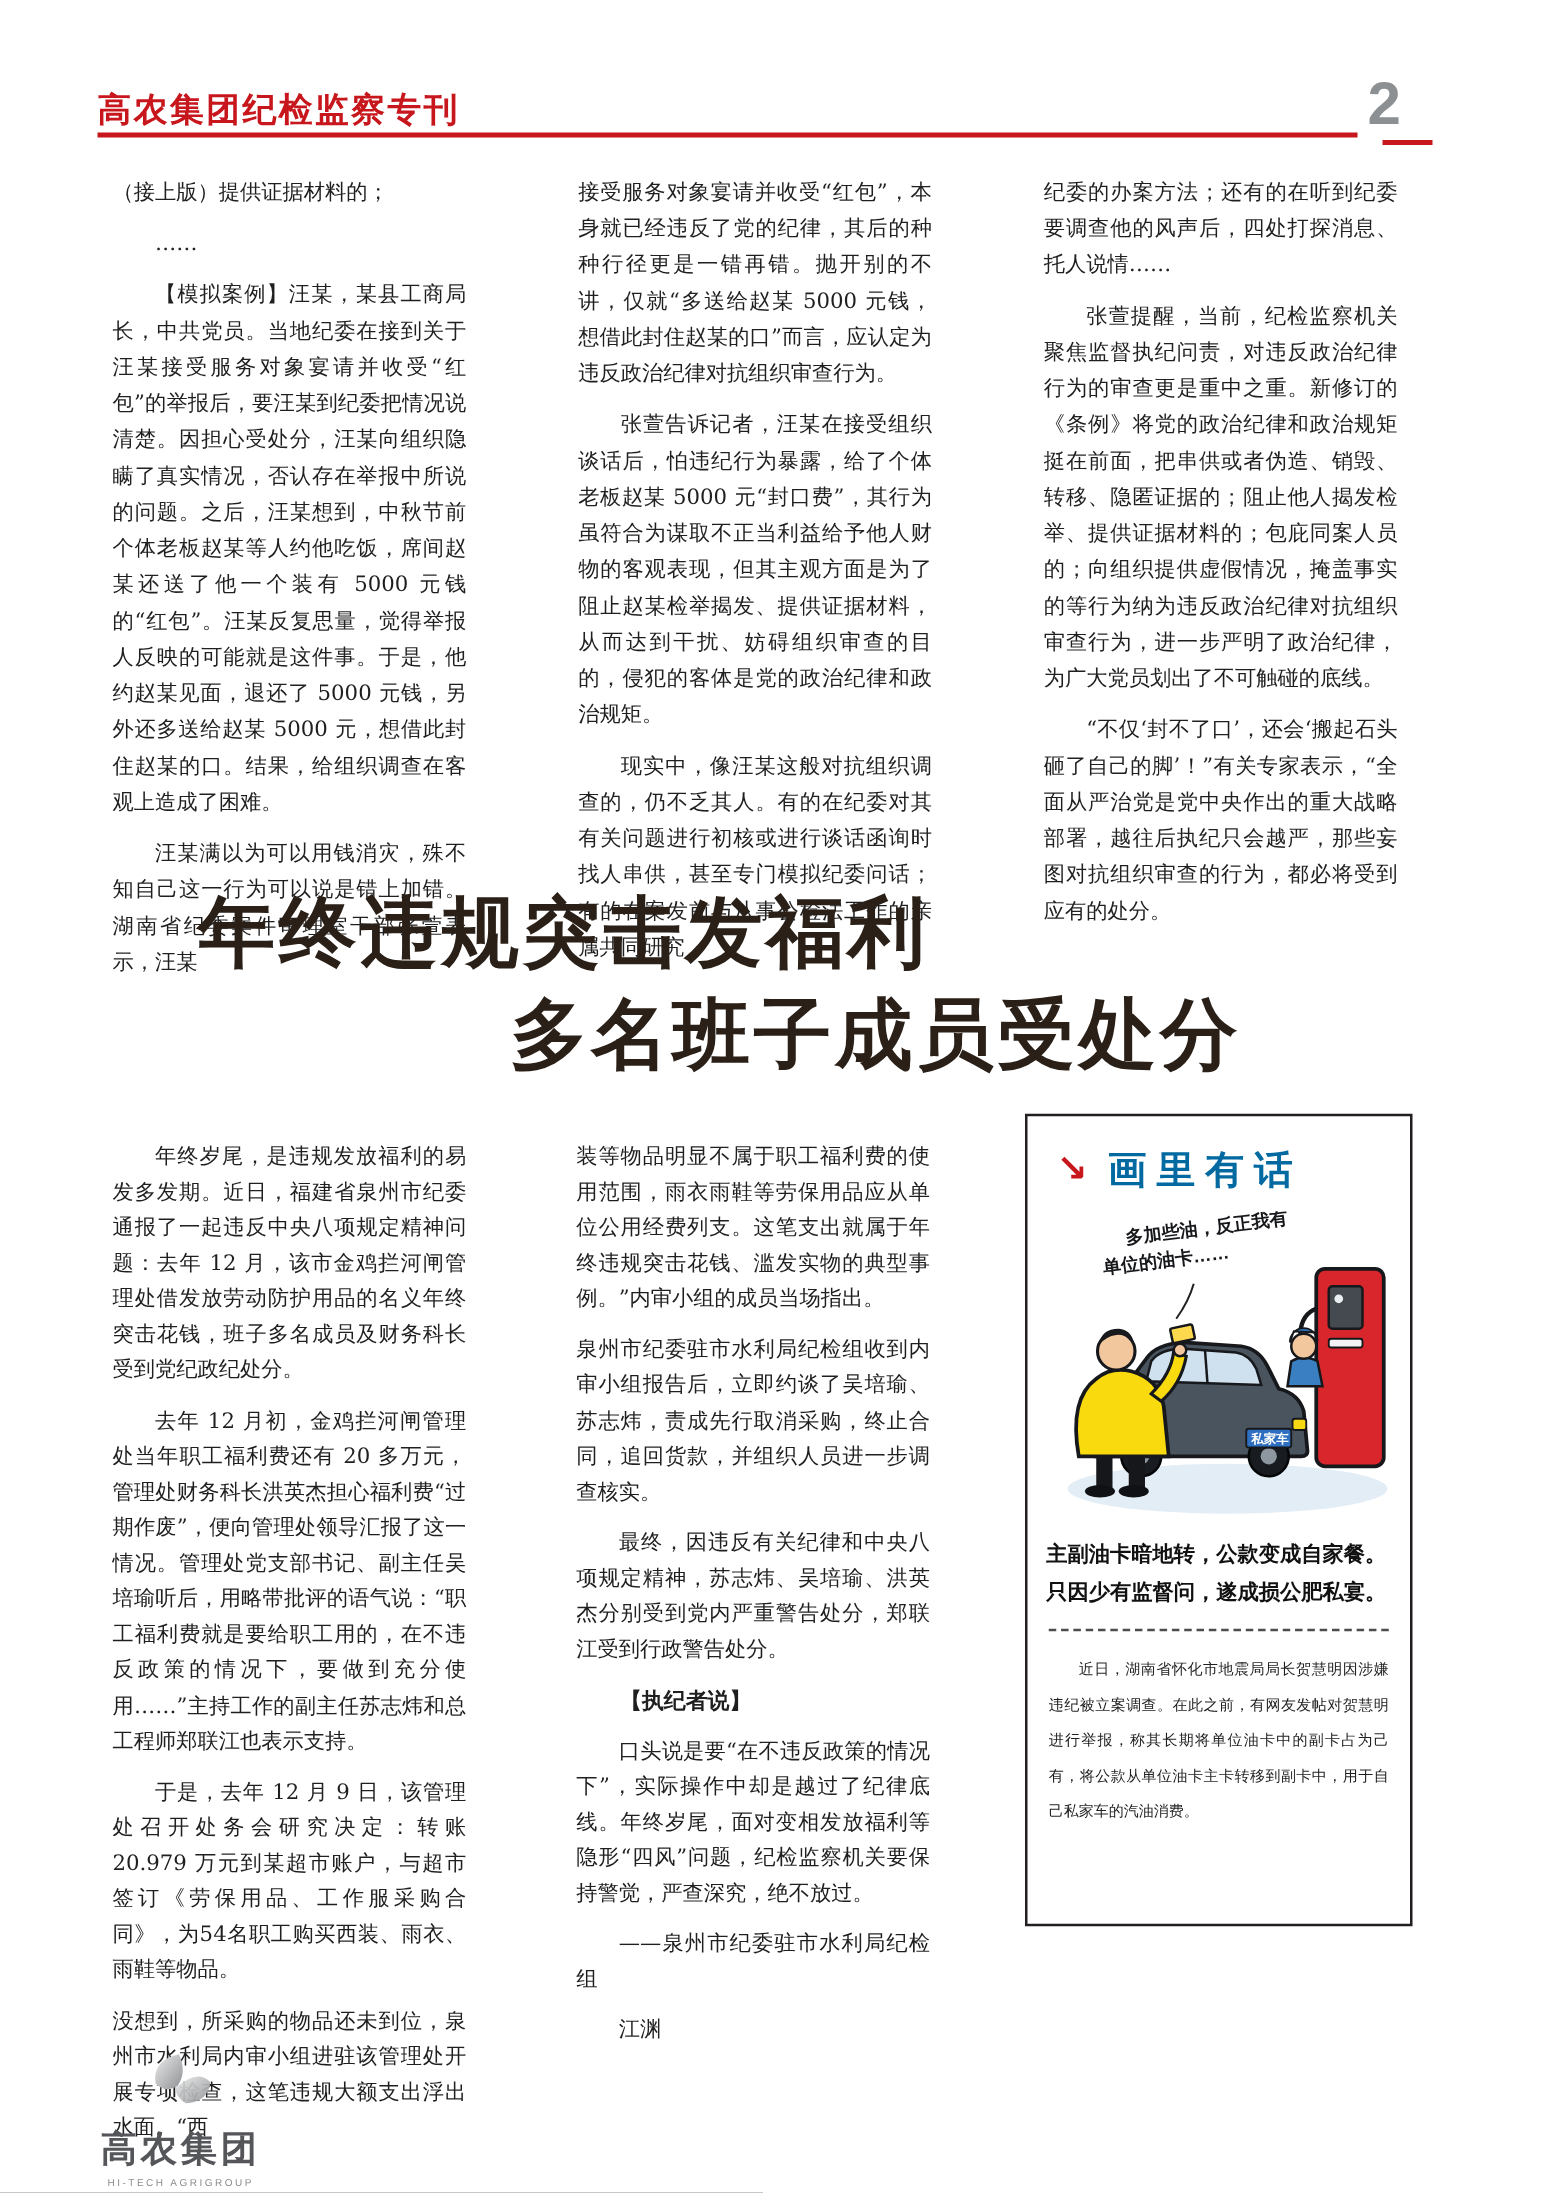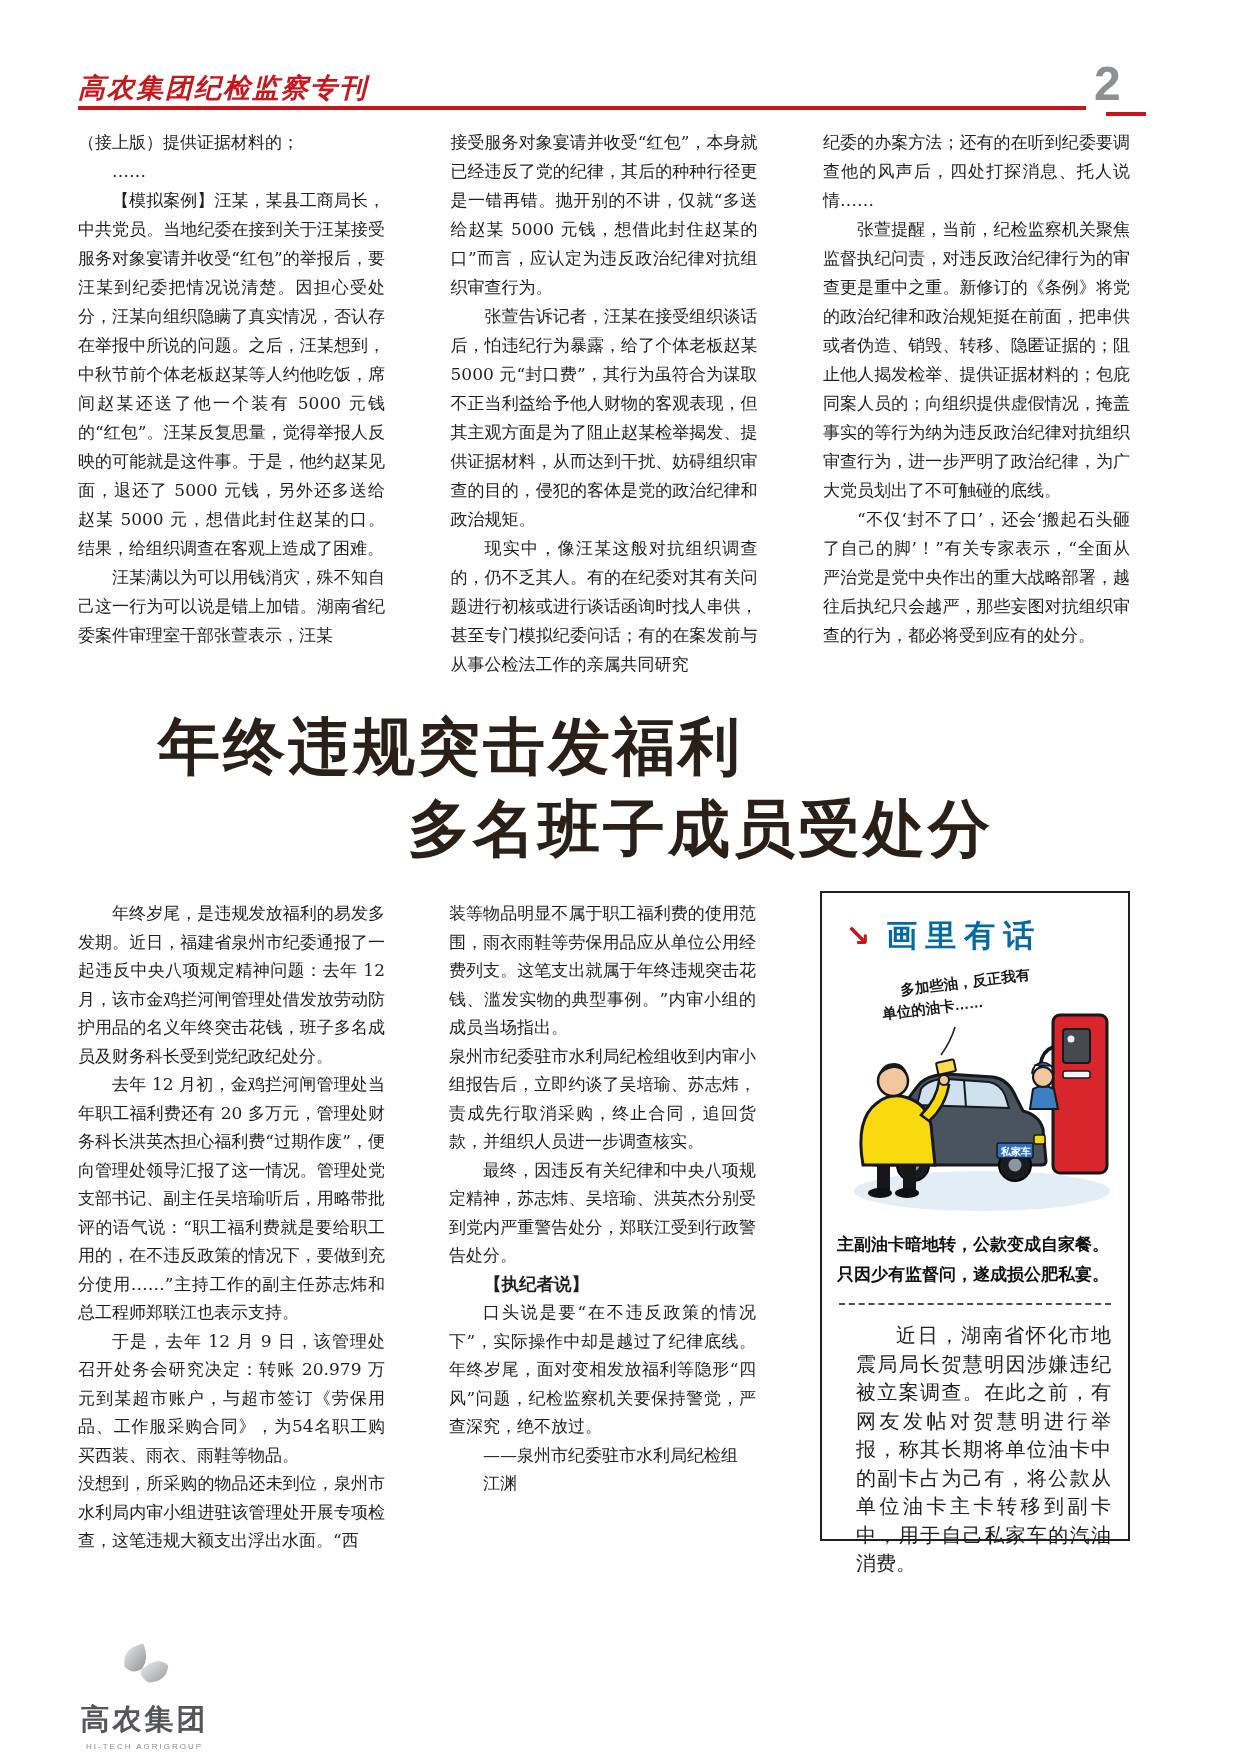--- a/index.html
+++ b/index.html
@@ -2,33 +2,33 @@
 <html><head>
 <meta charset="utf-8">
 <style>
   html,body{margin:0;padding:0;background:#9b9b9b;}
   .page{position:relative;width:1240px;height:1754px;margin:0 auto;background:#ffffff;
         font-family:"DejaVu Serif","Liberation Serif",serif;color:#1f1f1f;overflow:hidden;}
 
   
   .masthead-title{position:absolute;left:78px;top:70px;
     font-family:"Liberation Sans","DejaVu Sans",sans-serif;font-weight:900;
-    font-size:27px;letter-spacing:2px;color:#c8161d;font-style:italic;}
+    font-size:27px;letter-spacing:2px;color:#c8161d;}
   .masthead-rule{position:absolute;left:78px;top:106px;width:1008px;height:4px;background:#c8161d;}
   .page-number{position:absolute;left:1094px;top:56px;
     font-family:"Liberation Sans",sans-serif;font-weight:900;font-size:48px;color:#8d9093;}
   .page-number-dash{position:absolute;left:1106px;top:112px;width:40px;height:4px;background:#c8161d;}
 
   
   .cols{position:absolute;left:78px;display:flex;justify-content:space-between;width:1052px;}
   .top-cols{top:128px;}
   .bottom-cols{top:891px;}
   .col{width:307px;font-size:17px;line-height:29px;text-align:justify;text-justify:inter-ideograph;}
   .bottom-col{padding-top:8px;line-height:28.5px;}
-  .col p{margin:0;text-indent:2em;}
+  .col p{margin:12px;text-indent:2em;}
   .col p.flush{text-indent:0;}
 
   
   .headline{position:absolute;left:78px;top:706px;width:1052px;
     font-family:"Liberation Sans","DejaVu Sans",sans-serif;font-weight:900;color:#2a2018;
     font-size:62px;line-height:82px;letter-spacing:3px;}
   .headline .hl1{margin-left:80px;}
   .headline .hl2{margin-left:330px;}
 
   
@@ -43,21 +43,21 @@
     padding:16px 15px 0 15px;background:#fff;}
   .box-title-row{display:flex;align-items:center;gap:16px;margin:6px 0 4px 8px;}
   .box-arrow{color:#c8161d;font-family:"DejaVu Sans",sans-serif;font-weight:900;font-size:30px;line-height:30px;}
   .box-title{font-family:"Liberation Sans","DejaVu Sans",sans-serif;font-weight:900;
     font-size:31px;letter-spacing:8px;color:#0369a1;}
   .cartoon-svg{display:block;width:276px;height:250px;margin-top:12px;}
   .bubble{font-family:"Liberation Sans",sans-serif;font-size:14.5px;font-weight:bold;fill:#17181b;}
   .plate-text{font-family:"Liberation Sans",sans-serif;font-size:10px;font-weight:bold;fill:#ffffff;}
   .box-caption{margin-top:10px;font-weight:bold;font-size:17px;line-height:30px;text-align:left;color:#111;}
   .box-dash{margin:14px 2px 0 2px;border:none;border-top:2px dashed #4d4d4d;}
-  .box-news{margin:16px 2px 0 19px;font-size:20px;line-height:28.5px;text-align:justify;text-indent:2em;}
+  .box-news{margin:16px 2px 0 2px;font-size:12px;line-height:28.5px;text-align:justify;text-indent:2em;}
 
   
   .footer-logo{position:absolute;left:80px;top:1638px;display:flex;align-items:center;gap:12px;flex-direction:column;}
   .logo-texts{display:flex;flex-direction:column;align-items:center;}
   .logo-cn{font-family:"Liberation Sans","DejaVu Sans",sans-serif;font-weight:900;
     font-size:29px;letter-spacing:3px;color:#55565a;}
   .logo-sub{display:flex;align-items:center;gap:6px;margin-top:2px;width:100%;}
   .logo-sub .line{flex:1;height:1px;background:#93969a;}
   .logo-sub .txt{font-family:"Liberation Sans",sans-serif;font-size:8px;letter-spacing:2px;color:#8a8d90;white-space:nowrap;}
 </style>

